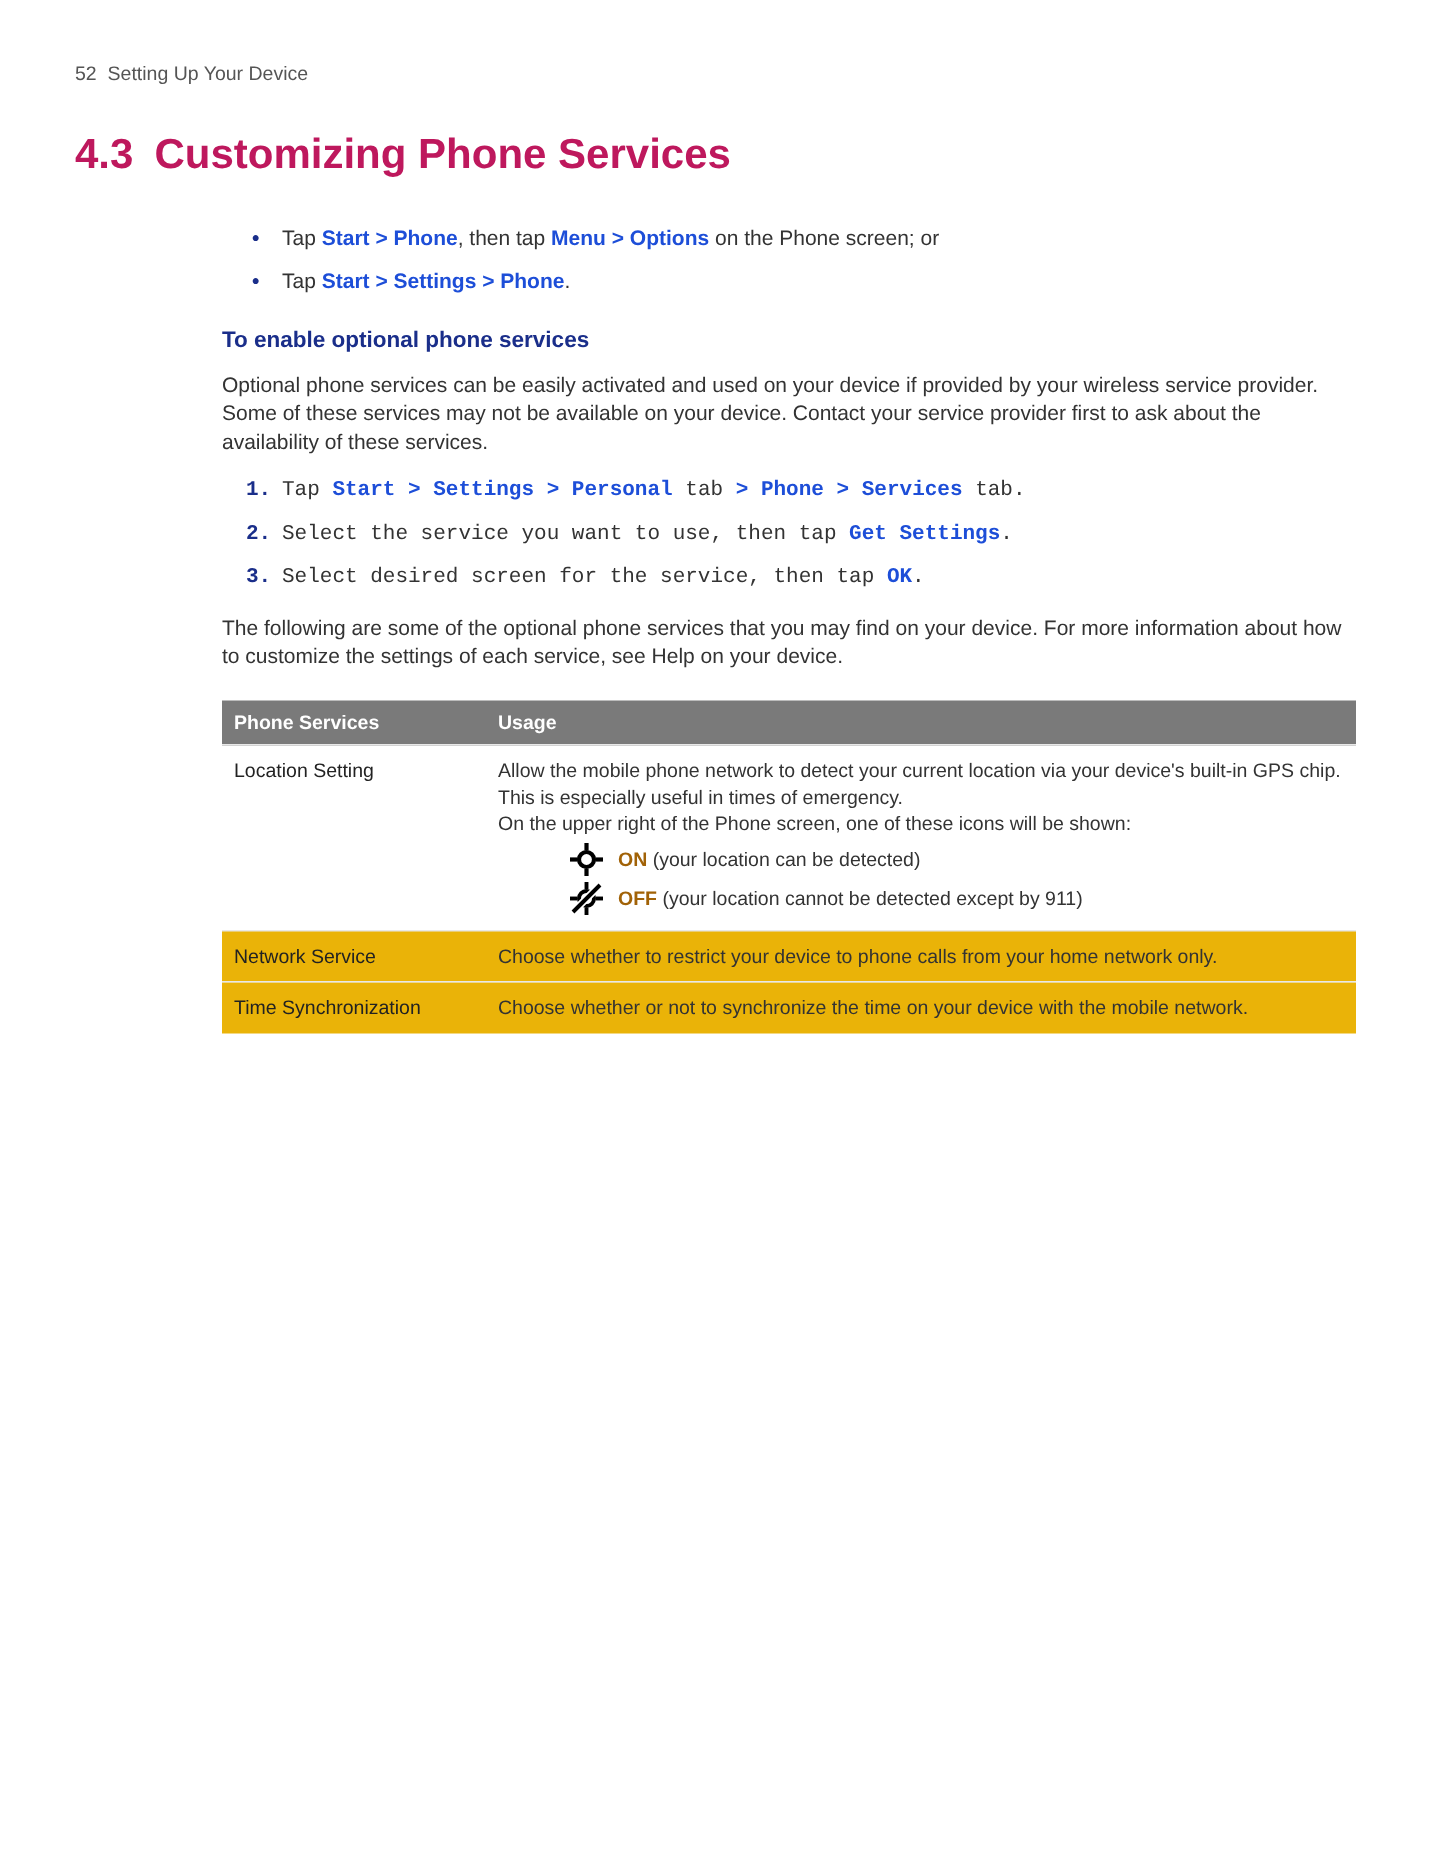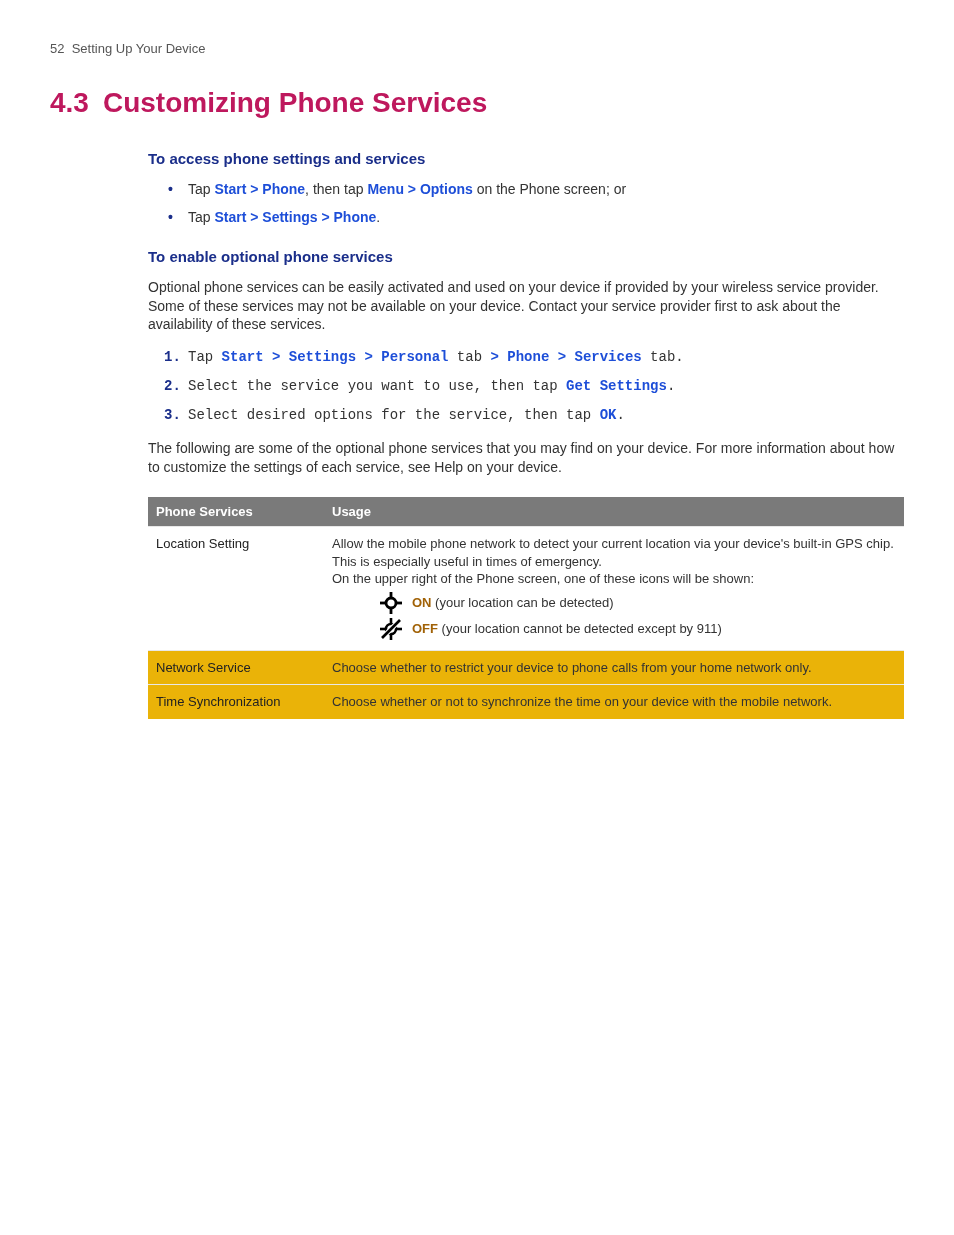--- a/index.html
+++ b/index.html
@@ -107,42 +107,41 @@
 <div class="running-header">
   <span>52</span>&nbsp;&nbsp;<span>Setting Up Your Device</span>
 </div>
 
 <h1 class="section-title">
   <span class="num">4.3</span><span>Customizing Phone Services</span>
 </h1>
 
 <div class="content">
 
-  <h2 class="sub-head">To access phone settings and services</h2>
   <ul class="bullets">
     <li>
       <span>Tap </span><b>Start &gt; Phone</b><span>, then tap </span><b>Menu &gt; Options</b><span> on the Phone screen; or</span>
     </li>
     <li>
       <span>Tap </span><b>Start &gt; Settings &gt; Phone</b><span>.</span>
     </li>
   </ul>
 
   <h2 class="sub-head">To enable optional phone services</h2>
   <p class="para">Optional phone services can be easily activated and used on your device if provided by your wireless service provider. Some of these services may not be available on your device. Contact your service provider first to ask about the availability of these services.</p>
 
   <ol class="steps">
     <li>
       <span>Tap </span><b>Start &gt; Settings &gt; Personal</b><span> tab </span><b>&gt; Phone &gt; Services</b><span> tab.</span>
     </li>
     <li>
       <span>Select the service you want to use, then tap </span><b>Get Settings</b><span>.</span>
     </li>
     <li>
-      <span>Select desired options for the service, then tap </span><b>OK</b><span>.</span>
+      <span>Select desired screen for the service, then tap </span><b>OK</b><span>.</span>
     </li>
   </ol>
 
   <p class="para">The following are some of the optional phone services that you may find on your device. For more information about how to customize the settings of each service, see Help on your device.</p>
 
   <table class="services">
     <thead>
       <tr>
         <th>Phone Services</th>
         <th>Usage</th>

